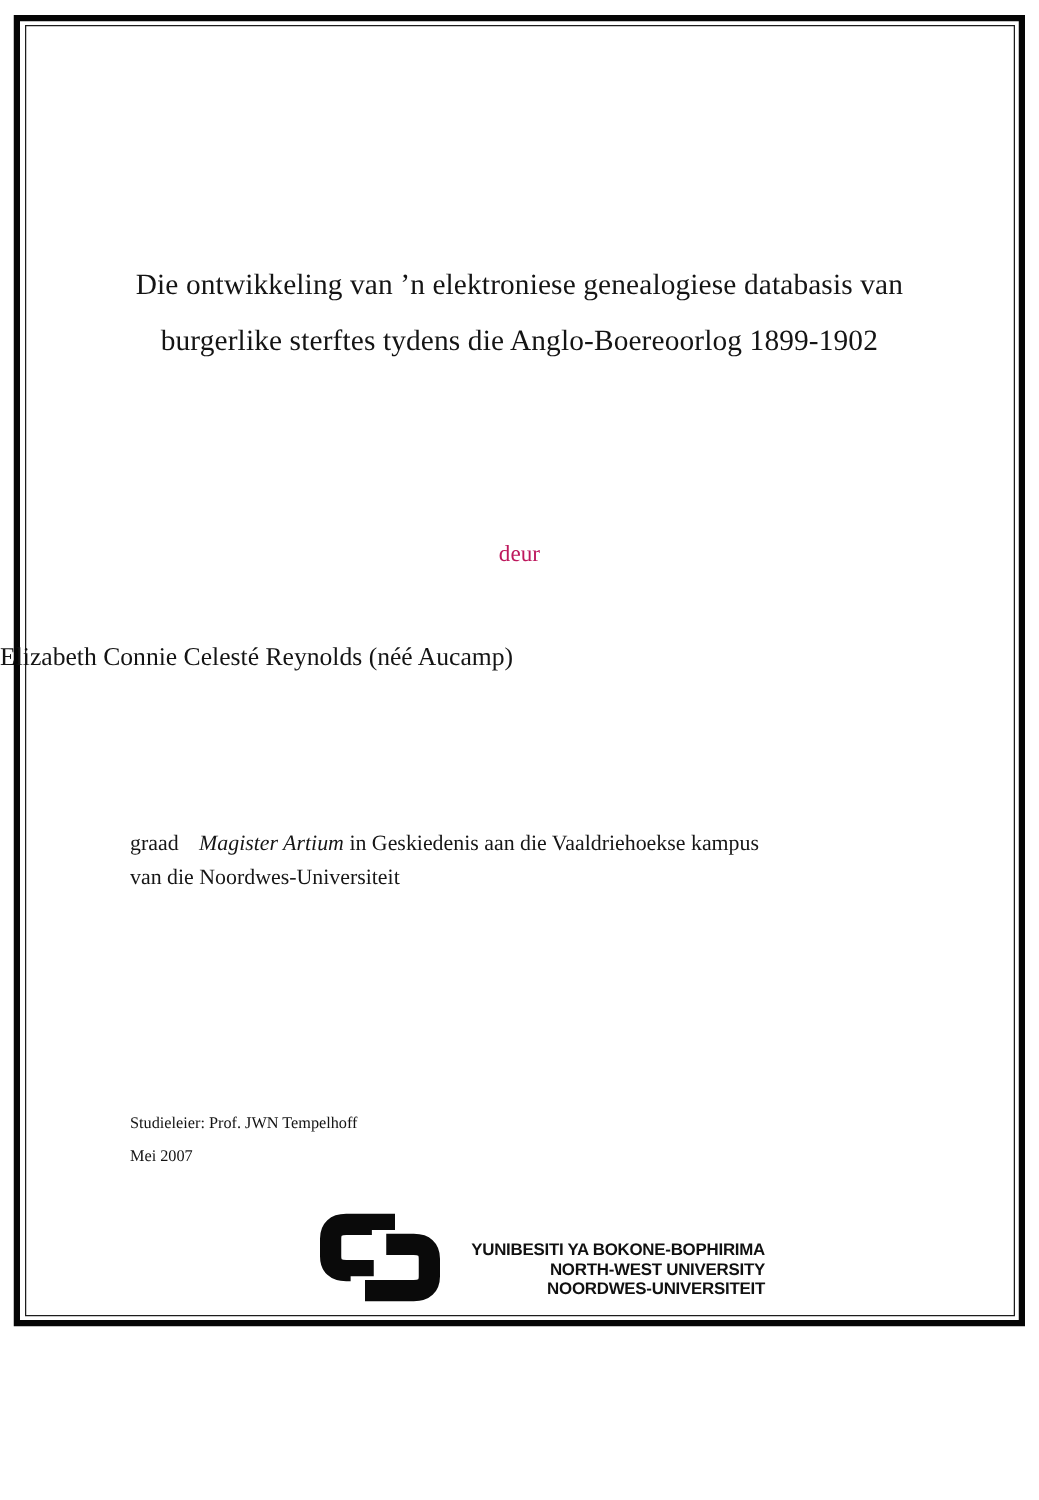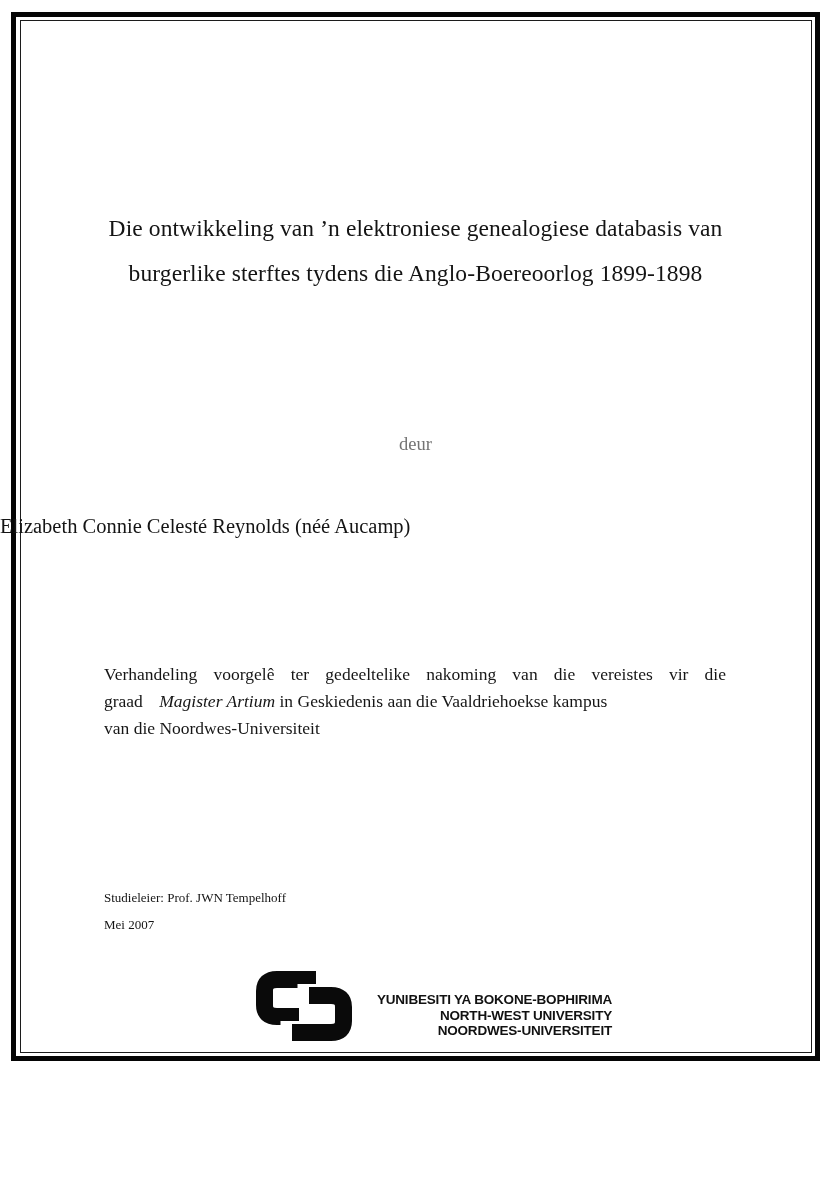--- a/index.html
+++ b/index.html
@@ -39,21 +39,21 @@
     white-space: nowrap;
     letter-spacing: 0.1px;
     color: #141414;
   }
   .byline {
     position: absolute;
     left: 0; right: 0;
     top: 434px;
     text-align: center;
     font-size: 18.5px;
-    color: #737373;
+    color: #be185d;
   }
   .author {
     position: absolute;
     left: 0; right: 0;
     top: 515px;
     text-align: left;
     font-size: 20.5px;
     white-space: nowrap;
     color: #141414;
   }
@@ -110,29 +110,28 @@
 </head>
 <body>
 
 <div class="page">
 
   <div class="frame-outer"></div>
   <div class="frame-inner"></div>
 
   <div class="title-block">
     <div class="title-line">Die ontwikkeling van ’n elektroniese genealogiese databasis van</div>
-    <div class="title-line">burgerlike sterftes tydens die Anglo-Boereoorlog 1899-1898</div>
+    <div class="title-line">burgerlike sterftes tydens die Anglo-Boereoorlog 1899-1902</div>
   </div>
 
   <div class="byline">deur</div>
 
   <div class="author">Elizabeth Connie Celesté Reynolds (néé Aucamp)</div>
 
   <div class="statement">
-    <div class="st-line st-justify">Verhandeling voorgelê ter gedeeltelike nakoming van die vereistes vir die</div>
     <div class="st-line nowrap"><span>graad </span><span class="italic">Magister Artium</span><span> in Geskiedenis aan die Vaaldriehoekse kampus</span></div>
     <div class="st-line nowrap">van die Noordwes-Universiteit</div>
   </div>
 
   <div class="credits">
     <div>Studieleier: Prof. JWN Tempelhoff</div>
     <div>Mei 2007</div>
   </div>
 
   <div class="logo">

